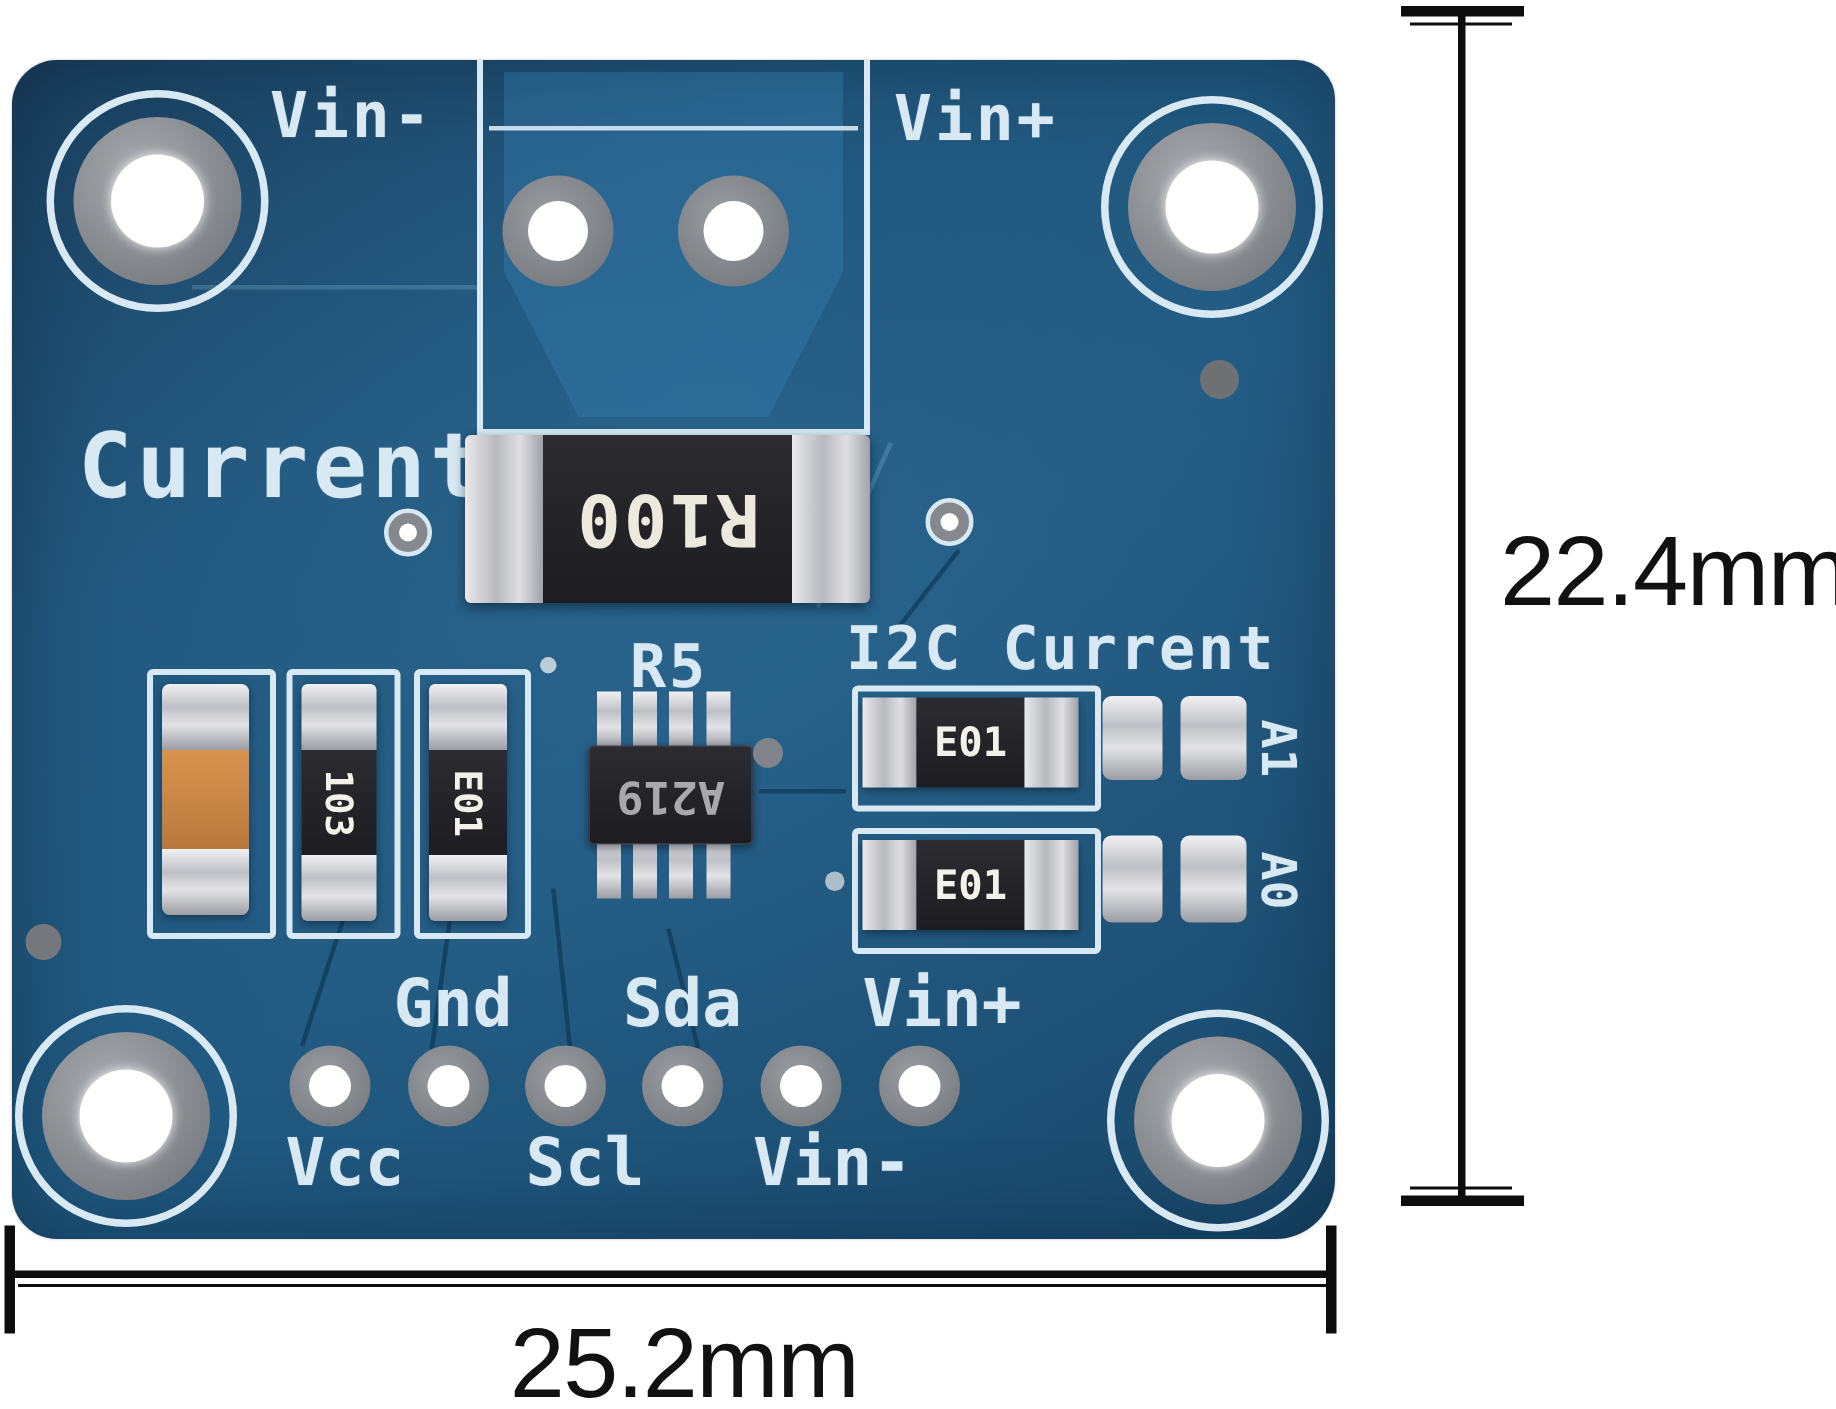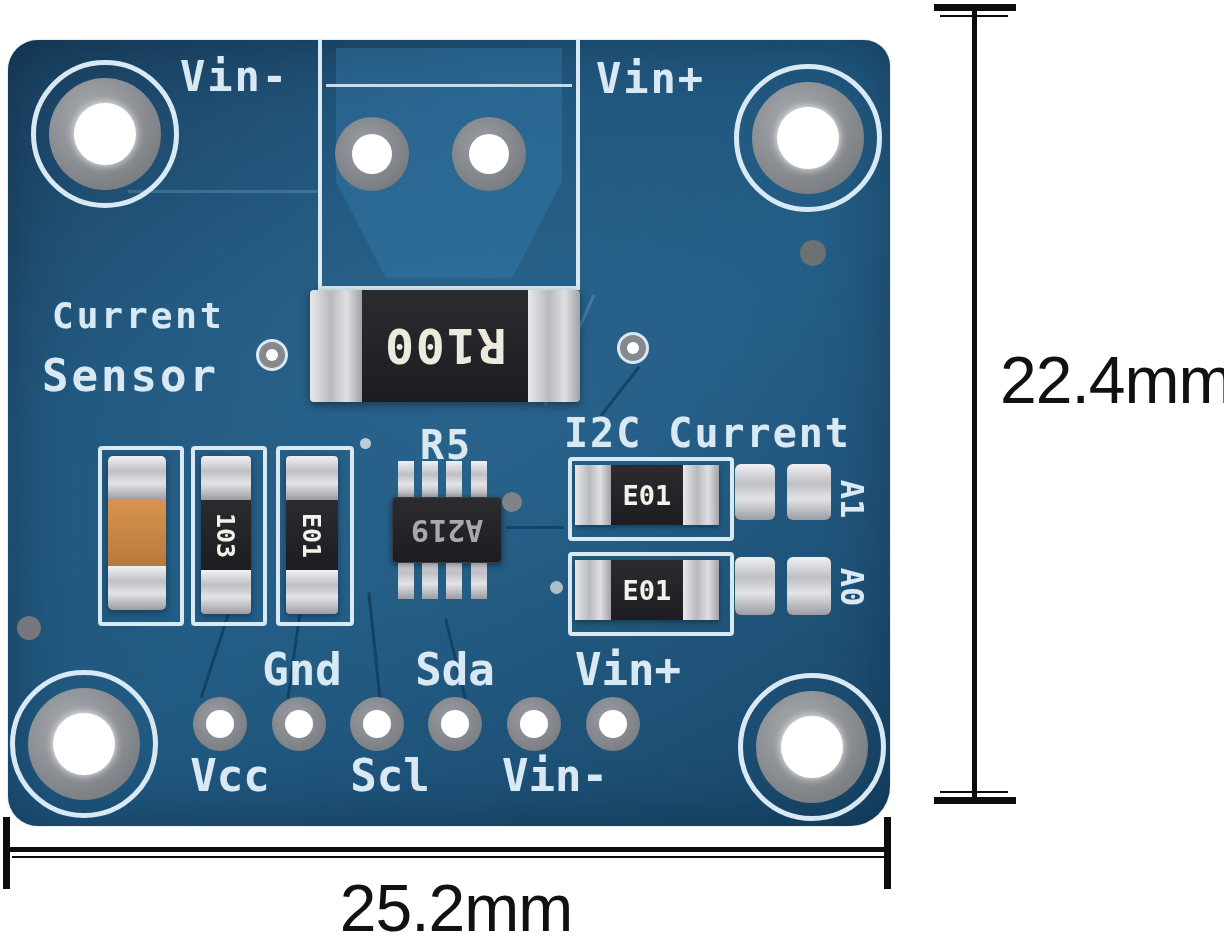--- a/index.html
+++ b/index.html
@@ -98,22 +98,21 @@
     <div class="thole" style="left:327px;top:77px;">
         <div class="bore"></div>
       </div>
     <div class="thole" style="left:444px;top:77px;">
         <div class="bore"></div>
       </div>
 
     <div class="silk" style="left:172px;top:12px;font-size:42px;letter-spacing:2px;">Vin-</div>
     <div class="silk" style="left:588px;top:14px;font-size:42px;letter-spacing:2px;">Vin+</div>
 
-    <div class="silk" style="left:44px;top:255px;font-size:36px;letter-spacing:3px;">Current</div>
-    <div class="silk" style="left:34px;top:310px;font-size:44px;letter-spacing:3px;">Sensor</div>
+    <div class="silk" style="left:44px;top:236px;font-size:60px;letter-spacing:3px;">Current</div>
 
     <div style="position:absolute;left:302px;top:250px;width:270px;height:112px;display:flex;
                 border-radius:4px;box-shadow:0 3px 8px rgba(0,10,20,.45);">
       <div class="metalh" style="width:52px;border-radius:4px 0 0 4px;"></div>
       <div class="blackbody cflex" style="flex:1;">
         <span class="rot180" style="color:#ece9dd;font-size:48px;font-weight:bold;letter-spacing:2px;">R100</span>
       </div>
       <div class="metalh" style="width:52px;border-radius:0 4px 4px 0;"></div>
     </div>
     <div class="via" style="left:248px;top:299px;">

